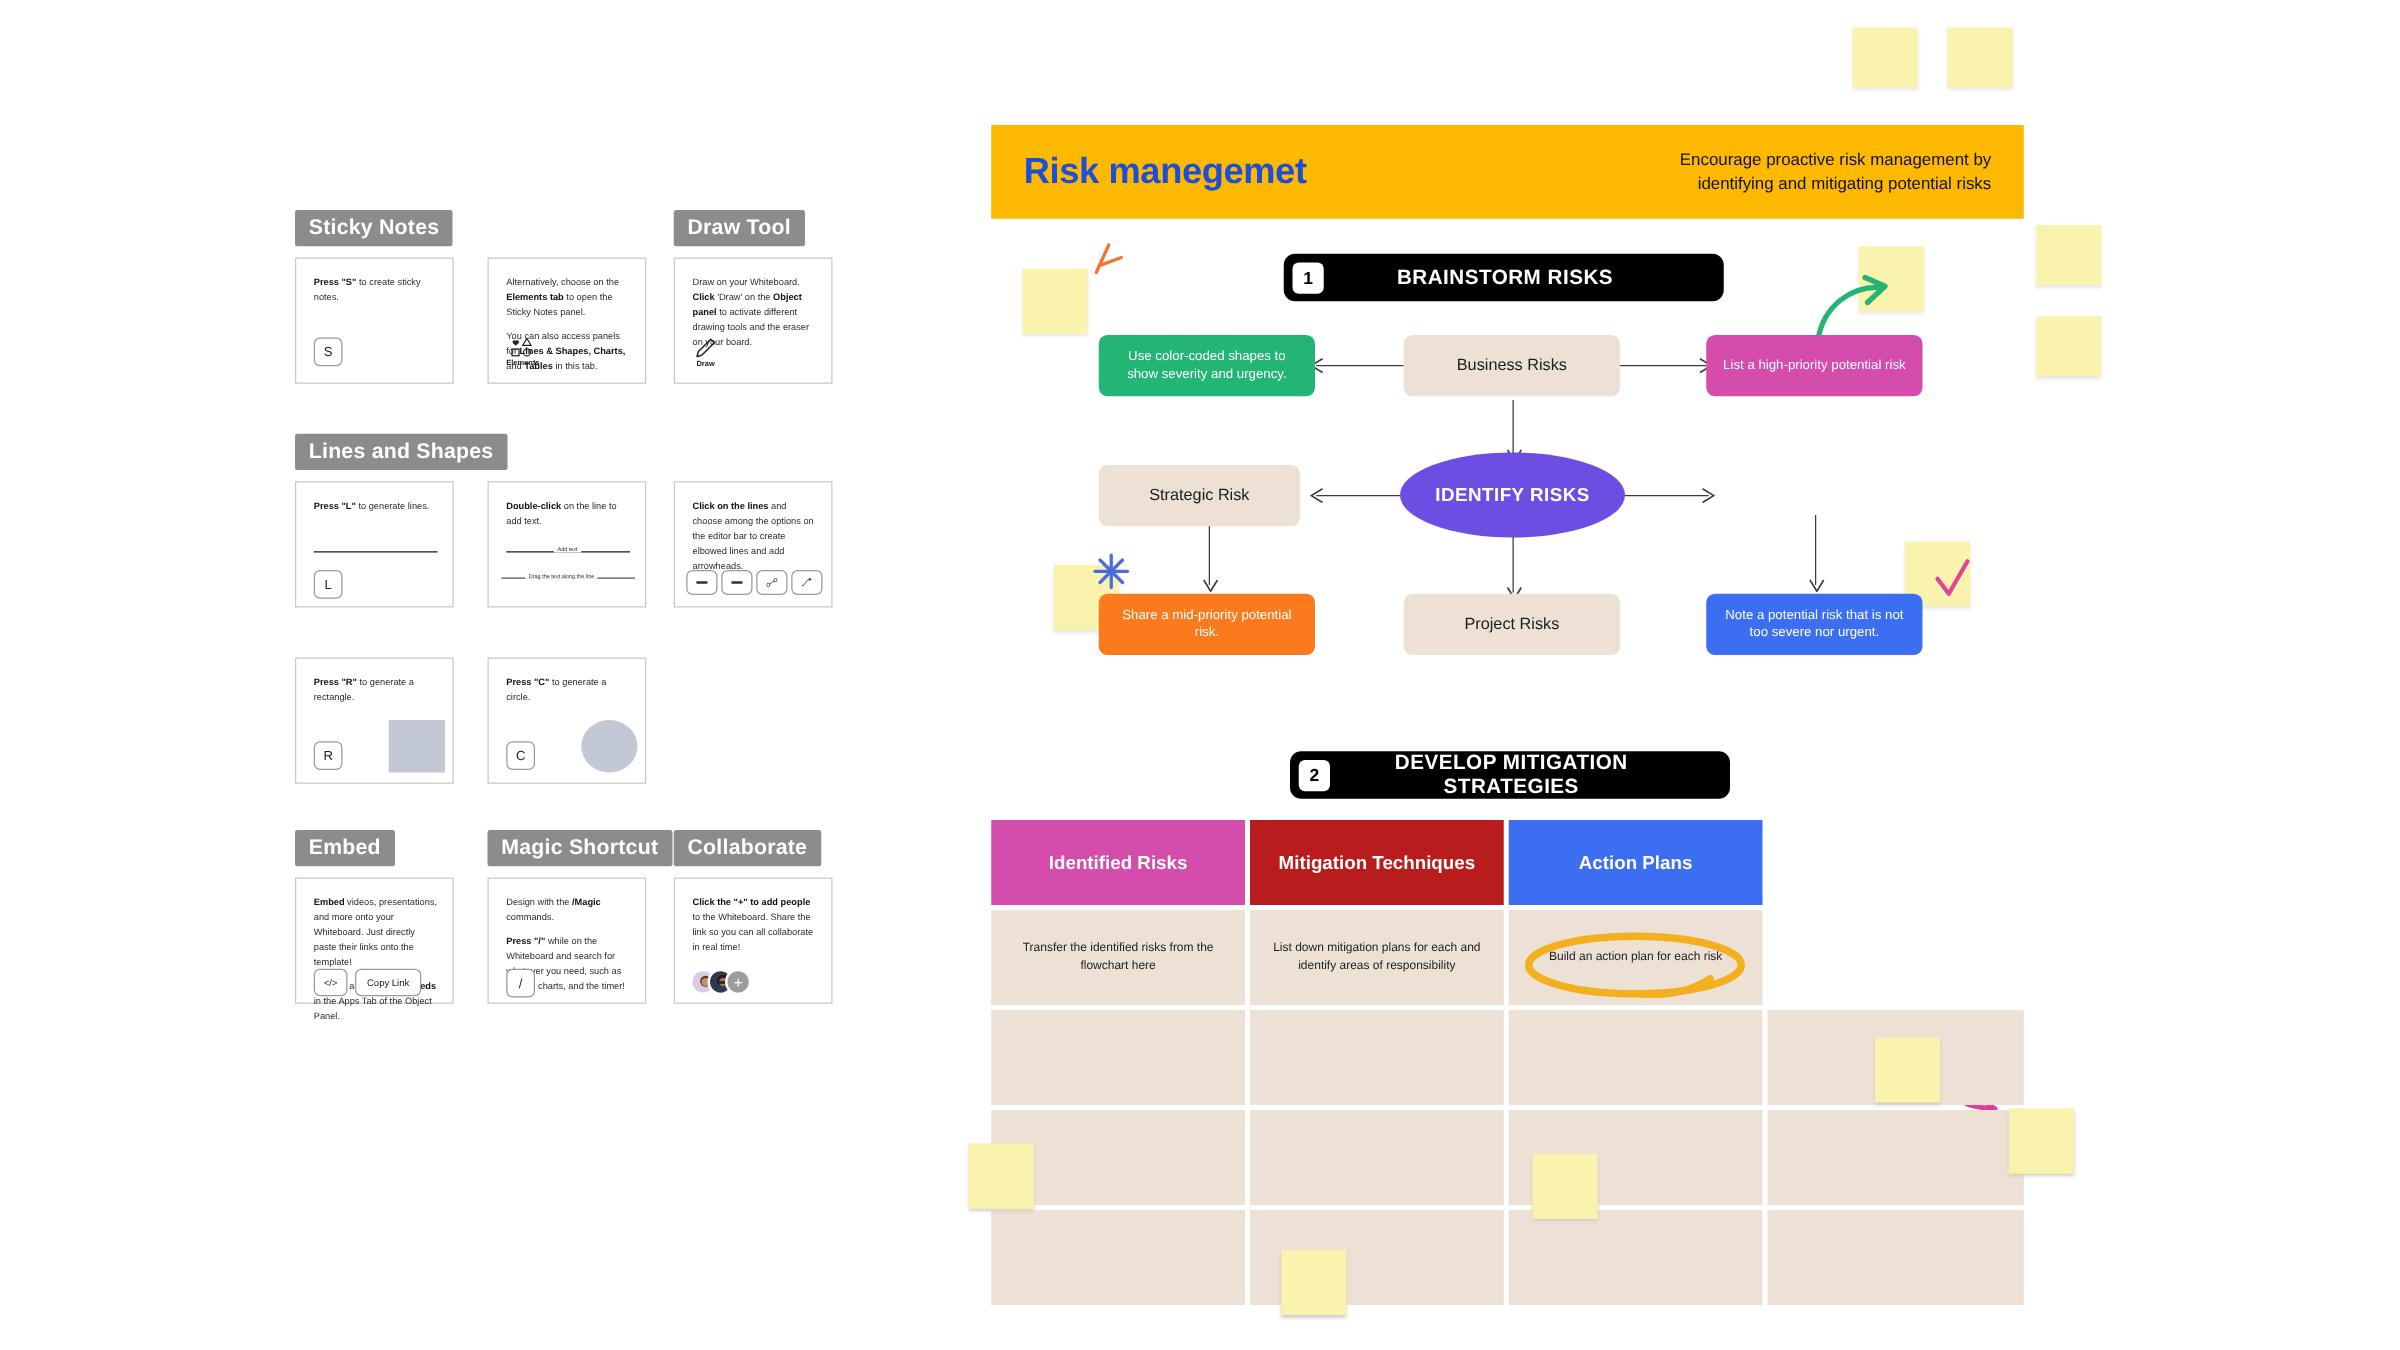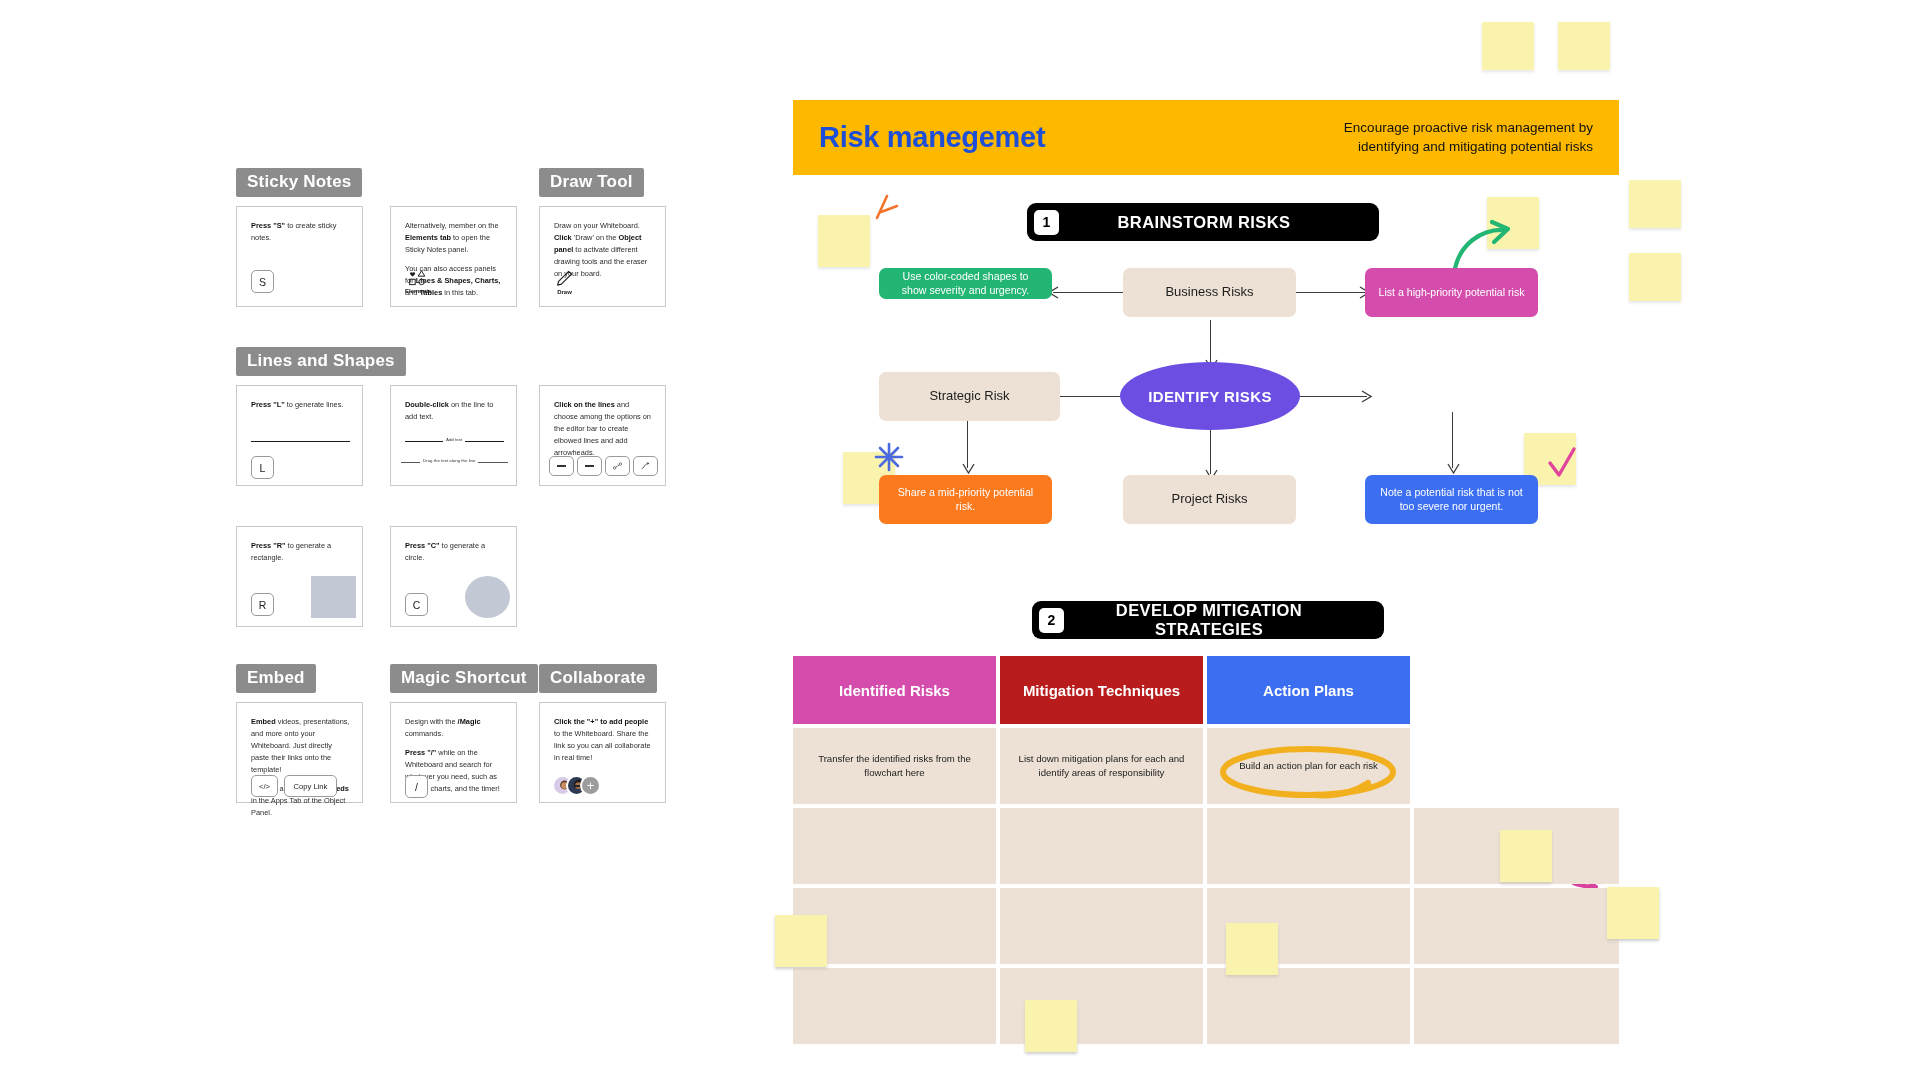--- a/index.html
+++ b/index.html
@@ -182,21 +182,21 @@
 
   <div class="guide-card" style="left:236px;top:206px;width:127px;height:101px;">
     <div class="guide-text" style="left:14px;top:13px;">
       <b>Press "S"</b><span> to create sticky notes.</span>
     </div>
     <div class="keycap" style="left:14px;top:63px;">S</div>
   </div>
 
   <div class="guide-card" style="left:390px;top:206px;width:127px;height:101px;">
     <div class="guide-text" style="left:14px;top:13px;right:10px;">
-      <p><span>Alternatively, member on the </span><b>Elements tab</b><span> to open the Sticky Notes panel.</span></p>
+      <p><span>Alternatively, choose on the </span><b>Elements tab</b><span> to open the Sticky Notes panel.</span></p>
       <p><span>You can also access panels for </span><b>Lines &amp; Shapes, Charts,</b><span> and </span><b>Tables</b><span> in this tab.</span></p>
     </div>
     <div class="toolicon" style="left:14px;top:63px;">
       <svg width="20" height="16" viewBox="0 0 20 16">
         <path d="M2 3.2 a1.6 1.6 0 0 1 2.6 -0.5 a1.6 1.6 0 0 1 2.6 0.5 c0 1.6 -2.6 3.2 -2.6 3.2 S2 4.8 2 3.2 z" fill="#222"></path>
         <path d="M13.5 0.8 L16.8 6.2 L10.2 6.2 z" fill="none" stroke="#222" stroke-width="1"></path>
         <rect x="1.6" y="9.2" width="5.6" height="5.4" fill="none" stroke="#222" stroke-width="1"></rect>
         <circle cx="13.6" cy="11.9" r="2.8" fill="none" stroke="#222" stroke-width="1"></circle>
       </svg>
       <span class="cap">Elements</span>
@@ -371,25 +371,25 @@
   </svg>
   <div class="conn" style="left:1210px;top:420px;width:1.4px;height:54px;"></div>
   <svg class="abs" style="left:1205px;top:468px;width:13px;height:12px;">
     <path d="M1 2 L6.5 11 L12 2" stroke="#3b3b3b" stroke-width="1.3" fill="none"></path>
   </svg>
   <div class="conn" style="left:1452px;top:412px;width:1.4px;height:56px;"></div>
   <svg class="abs" style="left:1447px;top:462px;width:13px;height:12px;">
     <path d="M1 2 L6.5 11 L12 2" stroke="#3b3b3b" stroke-width="1.3" fill="none"></path>
   </svg>
 
-  <div class="node node-tinted" style="left:879px;top:268px;width:173px;height:31px;background:#22b573;text-align:center;">Use color-coded shapes to show severity and urgency.</div>
+  <div class="node node-tinted" style="left:879px;top:268px;width:173px;height:49px;background:#22b573;text-align:center;">Use color-coded shapes to show severity and urgency.</div>
   <div class="node node-neutral" style="left:1123px;top:268px;width:173px;height:49px;">Business Risks</div>
   <div class="node node-tinted" style="left:1365px;top:268px;width:173px;height:49px;background:#d44dad;">List a high-priority potential risk</div>
 
-  <div class="node node-neutral" style="left:879px;top:372px;width:181px;height:49px;">Strategic Risk</div>
+  <div class="node node-neutral" style="left:879px;top:372px;width:161px;height:49px;">Strategic Risk</div>
 
   <div class="ellipse" style="left:1120px;top:362px;width:180px;height:68px;">IDENTIFY RISKS</div>
 
   <div class="node node-tinted" style="left:879px;top:475px;width:173px;height:49px;background:#fb7a1e;">Share a mid-priority potential risk.</div>
   <div class="node node-neutral" style="left:1123px;top:475px;width:173px;height:49px;">Project Risks</div>
   <div class="node node-tinted" style="left:1365px;top:475px;width:173px;height:49px;background:#3b6ef0;">Note a potential risk that is not too severe nor urgent.</div>
 
   <div class="step" style="left:1032px;top:601px;width:352px;height:38px;">
     <div class="step-num">2</div>
     <div class="step-label">DEVELOP MITIGATION STRATEGIES</div>

